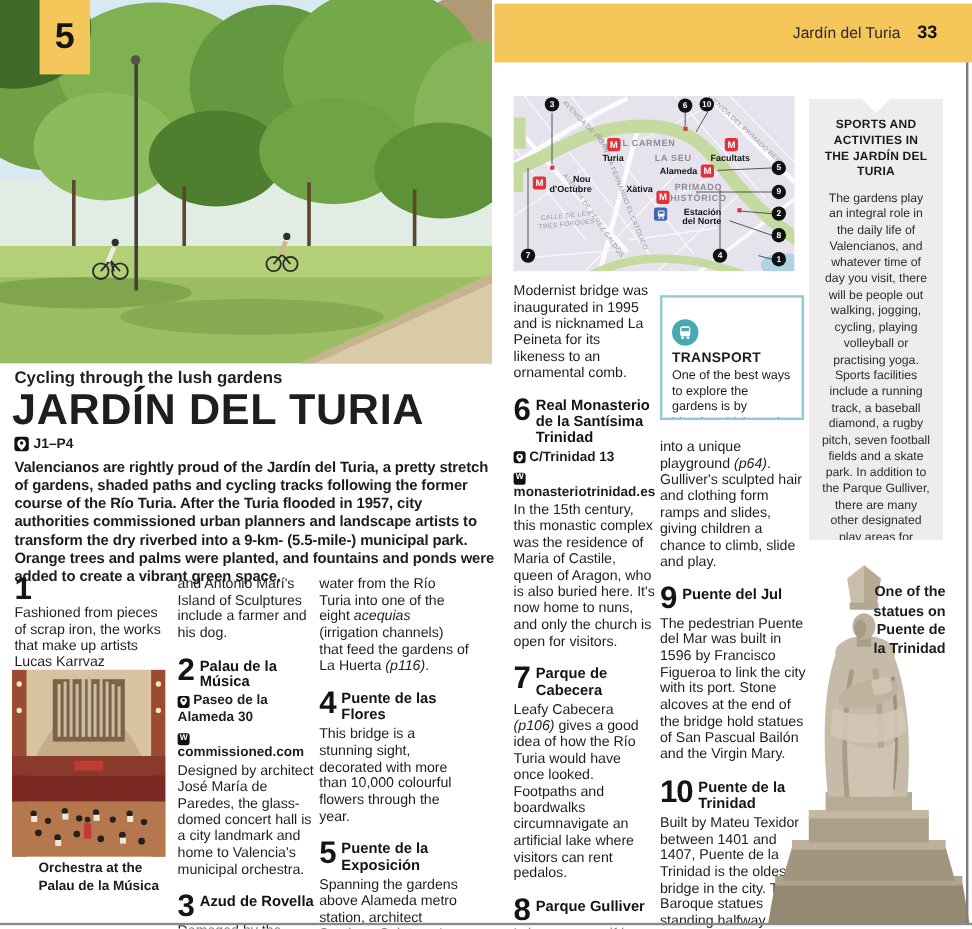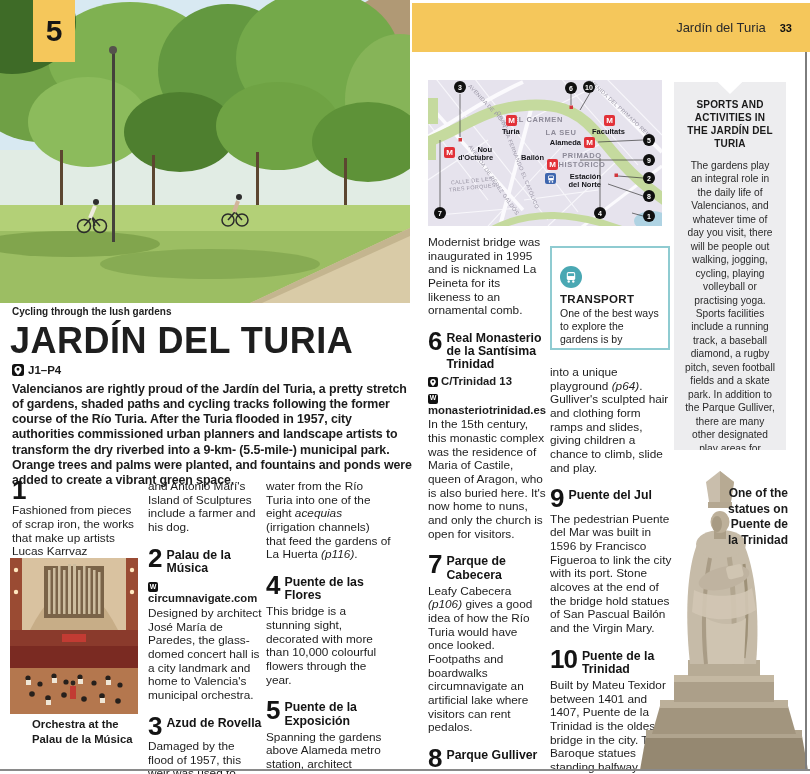--- a/index.html
+++ b/index.html
@@ -6,25 +6,25 @@
   #page{position:relative;width:810px;height:774px;background:#fff;overflow:hidden;
         font-family:"Liberation Sans","DejaVu Sans",sans-serif;color:#1b1b1b;}
   .abs{position:absolute;}
 
   
   .tab{left:33px;top:0;width:42px;height:62px;background:#F5C75B;display:flex;align-items:center;justify-content:center;
        font-size:30px;font-weight:bold;color:#151515;}
   .hbar{left:412px;top:3px;width:398px;height:49px;background:#F5C75B;display:flex;align-items:center;justify-content:flex-end;
         padding-right:0;box-sizing:border-box;}
   .hbar .ht{font-size:13px;color:#2a2a2a;margin-right:14px;}
-  .hbar .hp{font-size:11px;font-weight:bold;color:#111;margin-right:18px;}
+  .hbar .hp{font-size:15px;font-weight:bold;color:#111;margin-right:29px;}
 
   
   .hero{left:0;top:0;width:410px;height:303px;overflow:hidden;}
-  .hero-cap{left:12px;top:306px;width:390px;font-size:10px;font-weight:bold;color:#222;}
+  .hero-cap{left:12px;top:306px;width:390px;font-size:14px;font-weight:bold;color:#222;}
 
   .title{left:10px;top:320px;width:400px;font-size:36px;font-weight:bold;letter-spacing:.5px;color:#1e1e1e;}
   .mapref{left:12px;top:364px;display:flex;align-items:center;gap:4px;font-size:11.5px;font-weight:bold;}
   .intro{left:12px;top:382px;width:400px;font-size:12.4px;font-weight:bold;line-height:1.22;letter-spacing:-.1px;color:#1c1c1c;}
 
   
   .col{font-size:11.8px;line-height:1.16;color:#1d1d1d;}
   .c1{left:12px;top:480px;width:126px;}
   .c2{left:148px;top:480px;width:114px;}
   .c3{left:266px;top:480px;width:126px;}
@@ -218,21 +218,28 @@
   <div class="abs orch-cap">Orchestra at the Palau de la Música</div>
 
   <div class="abs col c2">
     <p>and Antonio Marí's Island of Sculptures include a farmer and his dog.</p>
     <div class="item">
       <div class="ihead">
         <span class="inum">2</span>
         <span class="ititle">Palau de la Música</span>
       </div>
       <div class="addr">
-        <span class="icon-sq">W</span><span>circumnavigate.com</span>
+        <span class="icon-sq">
+          <svg width="6" height="7" viewBox="0 0 8 10">
+              <path d="M4 0C1.8 0 0 1.7 0 3.9 0 6.8 4 10 4 10s4-3.2 4-6.1C8 1.7 6.2 0 4 0zm0 5.2a1.6 1.6 0 110-3.2 1.6 1.6 0 010 3.2z" fill="#fff"></path>
+            </svg>
+        </span><span>Paseo de la Alameda 30</span>
+      </div>
+      <div class="addr">
+        <span class="icon-sq">W</span><span>commissioned.com</span>
       </div>
       <p>Designed by architect José María de Paredes, the glass-domed concert hall is a city landmark and home to Valencia's municipal orchestra.</p>
     </div>
     <div class="item">
       <div class="ihead">
         <span class="inum">3</span>
         <span class="ititle">Azud de Rovella</span>
       </div>
       <p>Damaged by the flood of 1957, this weir was used to divert</p>
     </div>
@@ -313,21 +320,21 @@
     <div class="lbl street wrap" style="left:44px;top:104px;transform:translate(-50%,-50%) rotate(-6deg);">CALLE DE LES TRES FORQUES</div>
     <div class="mbadge" style="left:78px;top:35px;">M</div>
     <div class="mlabel" style="left:74px;top:48px;">Turia</div>
     <div class="mbadge" style="left:16px;top:67px;">M</div>
     <div class="mlabel" style="left:30px;top:66px;width:34px;">Nou d'Octubre</div>
     <div class="mbadge" style="left:176px;top:35px;">M</div>
     <div class="mlabel" style="left:164px;top:48px;">Facultats</div>
     <div class="mbadge" style="left:156px;top:57px;">M</div>
     <div class="mlabel" style="left:110px;top:59px;width:43px;text-align:right;">Alameda</div>
     <div class="mbadge" style="left:119px;top:79px;">M</div>
-    <div class="mlabel" style="left:88px;top:74px;width:28px;text-align:right;">Bailón</div>
+    <div class="mlabel" style="left:88px;top:74px;width:28px;text-align:right;">Xàtiva</div>
     <div class="tbadge" style="left:117px;top:93px;">
       <svg width="8" height="8" viewBox="0 0 10 10">
           <rect x="1.5" y="0.5" width="7" height="6.5" rx="1.3" fill="#fff"></rect>
           <rect x="2.5" y="1.6" width="5" height="2.2" fill="#3E66AE"></rect>
           <circle cx="3.2" cy="8.6" r="1" fill="#fff"></circle>
           <circle cx="6.8" cy="8.6" r="1" fill="#fff"></circle>
         </svg>
     </div>
     <div class="mlabel" style="left:131px;top:93px;width:42px;">Estación del Norte</div>
     <div class="mk" style="left:26px;top:1px;">3</div>

